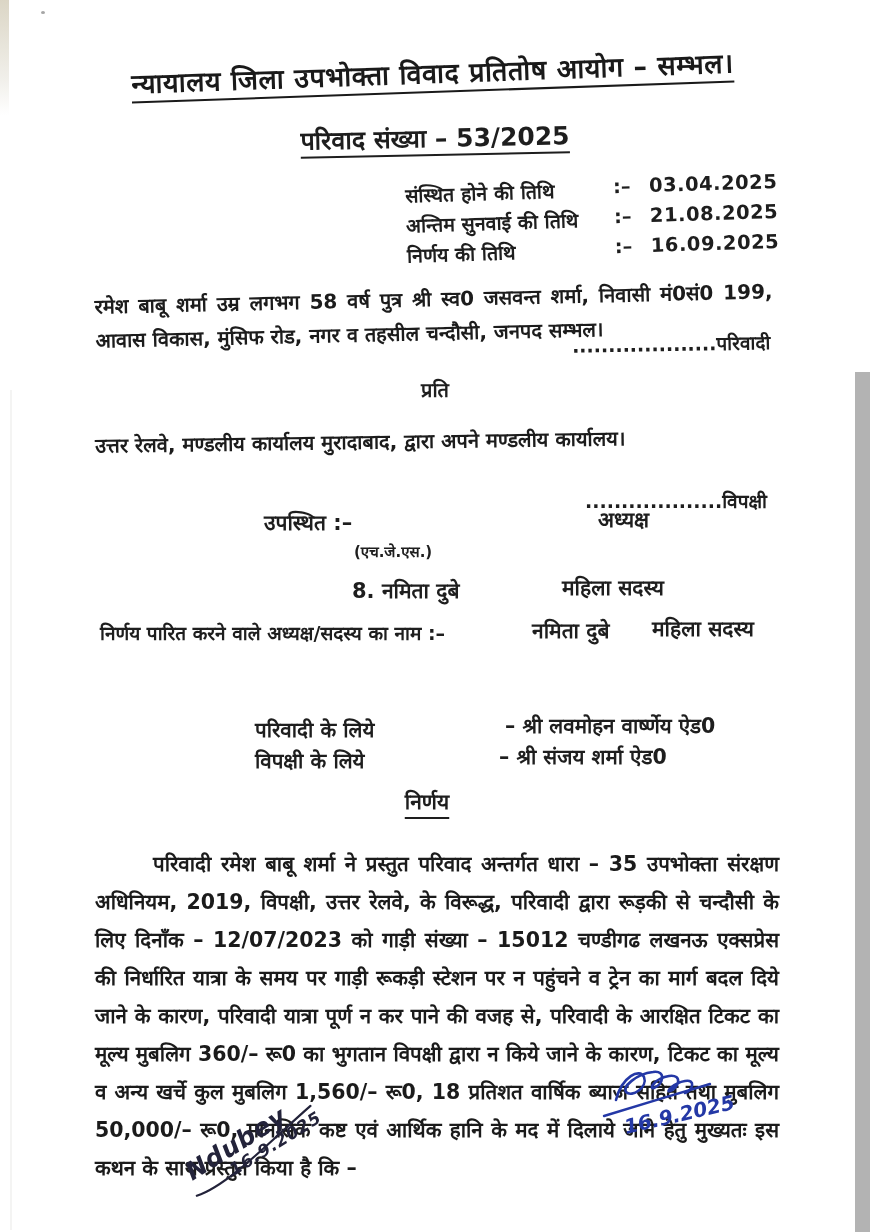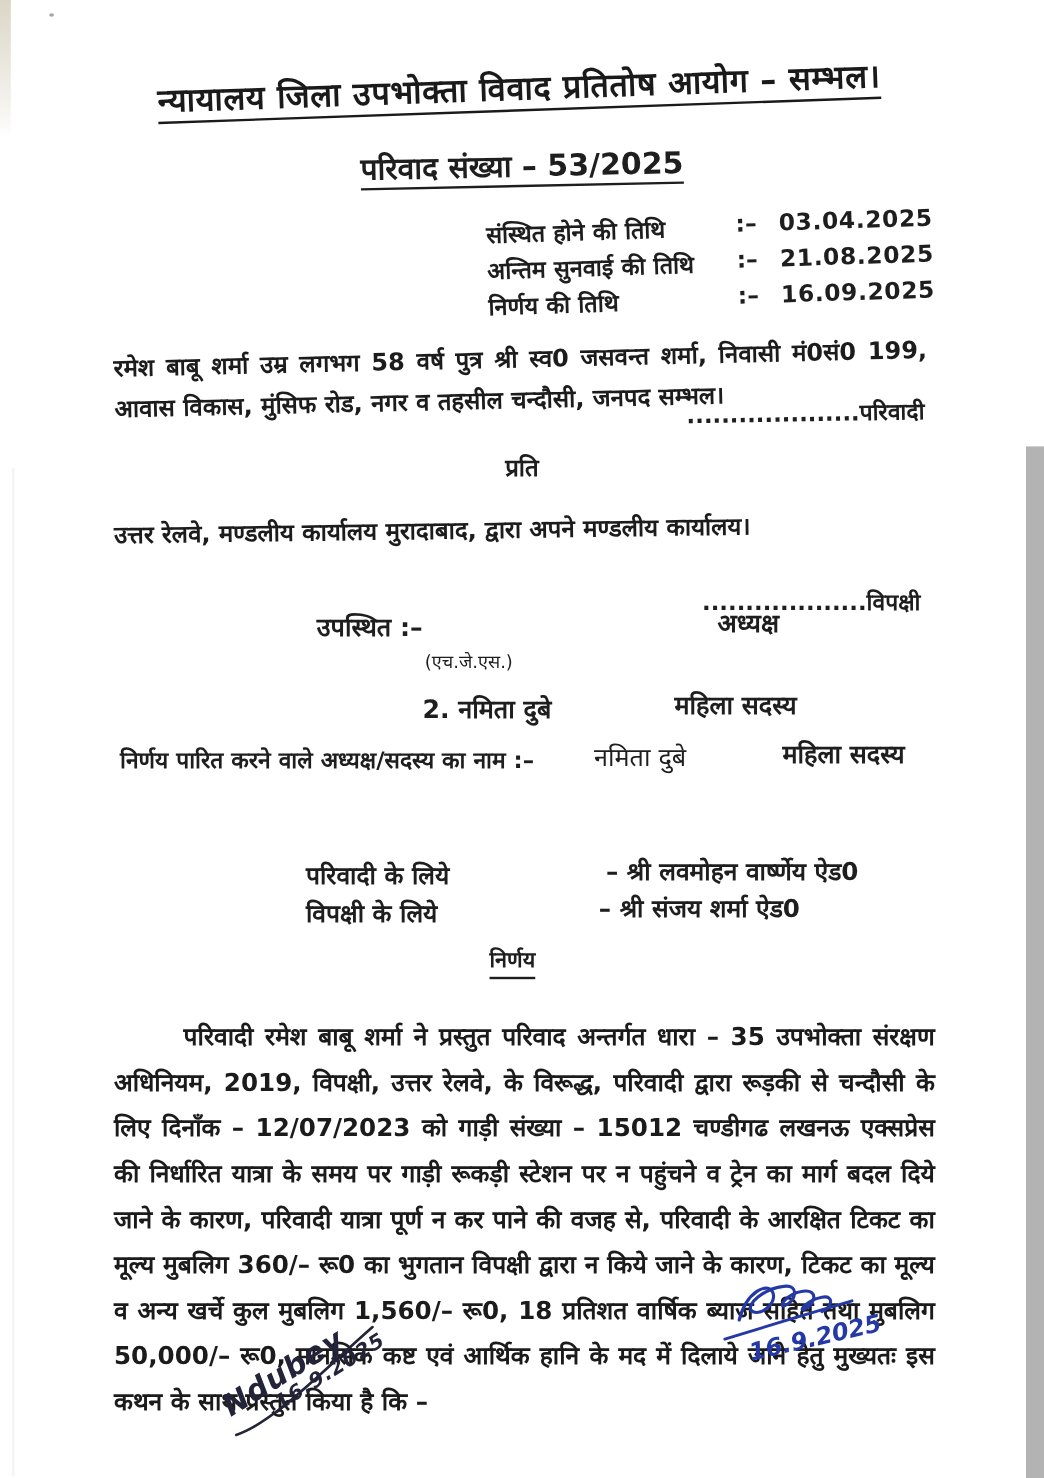--- a/index.html
+++ b/index.html
@@ -62,39 +62,39 @@
   .complainant-tag{position:absolute;right:100px;top:331px;font-size:19px;font-weight:600;transform:rotate(-1deg);}
   .versus{position:absolute;left:0;top:376px;width:870px;text-align:center;font-size:20px;font-weight:600;}
   .respondent-para{position:absolute;left:95px;top:424px;width:682px;transform:rotate(-.8deg);}
   .respondent-tag{position:absolute;right:103px;top:444px;font-size:19px;font-weight:600;margin-top:44px;}
 
   
   .bench{font-size:21px;font-weight:700;}
   .present-label{position:absolute;left:250px;top:508px;margin-left:14px;}
   .member1-line{position:absolute;left:352px;top:508px;}
   .member1-role{position:absolute;left:565px;top:505px;margin-left:33px;}
-  .member1-qualifier{position:absolute;left:354px;top:541px;font-size:15px;font-weight:400;}
+  .member1-qualifier{position:absolute;left:354px;top:541px;font-size:15px;font-weight:700;}
   .member2-line{position:absolute;left:352px;top:576px;}
   .member2-role{position:absolute;left:562px;top:573px;}
 
   .author-label{position:absolute;left:100px;top:620px;font-size:19px;font-weight:700;}
-  .author-name{position:absolute;left:495px;top:616px;font-size:21px;font-weight:400;text-align:center;}
+  .author-name{position:absolute;left:532px;top:616px;font-size:21px;font-weight:700;text-align:center;}
   .author-role{position:absolute;left:652px;top:614px;font-size:21px;font-weight:700;}
 
   
   .counsel{font-size:20.5px;font-weight:600;margin-top:40px;}
   .counsel1-side{position:absolute;left:255px;top:675px;}
   .counsel1-name{position:absolute;left:505px;top:671px;}
   .counsel2-side{position:absolute;left:255px;top:706px;}
   .counsel2-name{position:absolute;left:499px;top:702px;text-align:center;}
 
   
   .judgment-heading{
     position:absolute;left:0;top:787px;width:854px;text-align:center;
-    font-size:18px;font-weight:700;
+    font-size:21px;font-weight:700;
     text-decoration:underline;text-underline-offset:8px;text-decoration-thickness:1.5px;
   }
   .judgment-body{
     position:absolute;left:95px;top:845px;width:684px;
     font-size:20.5px;font-weight:600;line-height:38px;text-align:justify;
     text-indent:58px;color:#1b1b1b;
   }
 
   
   .sig-right{position:absolute;left:592px;top:1056px;width:180px;height:92px;}
@@ -134,21 +134,21 @@
 
   <div class="para complainant-para">रमेश बाबू शर्मा उम्र लगभग 58 वर्ष पुत्र श्री स्व0 जसवन्त शर्मा, निवासी मं0सं0 199, आवास विकास, मुंसिफ रोड, नगर व तहसील चन्दौसी, जनपद सम्भल।</div>
   <div class="complainant-tag">....................परिवादी</div>
   <div class="versus">प्रति</div>
   <div class="para respondent-para">उत्तर रेलवे, मण्डलीय कार्यालय मुरादाबाद, द्वारा अपने मण्डलीय कार्यालय।</div>
   <div class="respondent-tag">...................विपक्षी</div>
 
   <div class="bench present-label">उपस्थित :–</div>
   <div class="bench member1-role">अध्यक्ष</div>
   <div class="member1-qualifier">(एच.जे.एस.)</div>
-  <div class="bench member2-line">2. नमिता दुबे</div>
+  <div class="bench member2-line">8. नमिता दुबे</div>
   <div class="bench member2-role">महिला सदस्य</div>
 
   <div class="author-label">निर्णय पारित करने वाले अध्यक्ष/सदस्य का नाम :–</div>
   <div class="author-name">नमिता दुबे</div>
   <div class="author-role">महिला सदस्य</div>
 
   <div class="counsel counsel1-side">परिवादी के लिये</div>
   <div class="counsel counsel1-name">– श्री लवमोहन वार्ष्णेय ऐड0</div>
   <div class="counsel counsel2-side">विपक्षी के लिये</div>
   <div class="counsel counsel2-name">– श्री संजय शर्मा ऐड0</div>

